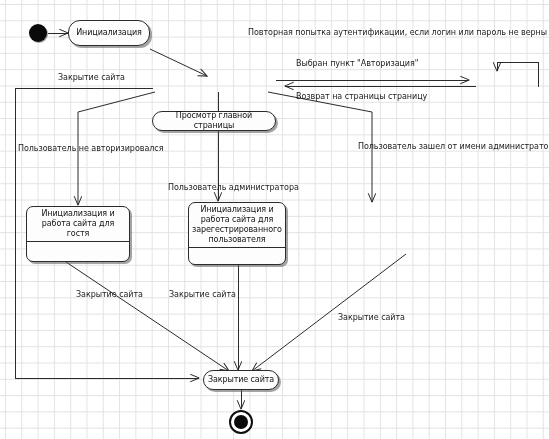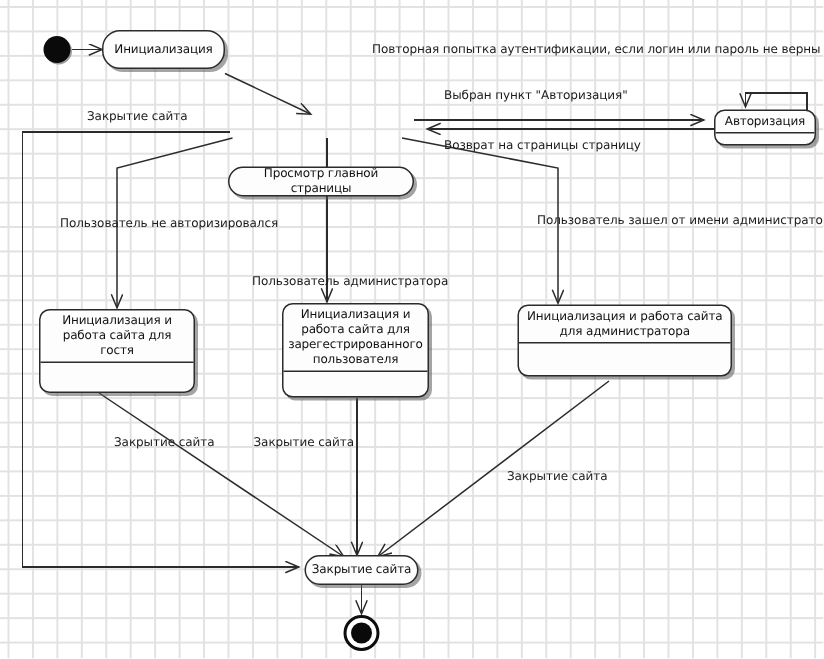--- a/index.html
+++ b/index.html
@@ -149,59 +149,50 @@
   <div class="final-state" style="left:229px; top:410px;"></div>
 
   <div class="state simple" style="left:68px; top:20px; width:82px; height:26px;">
     <div class="name">Инициализация</div>
   </div>
 
   <div class="state simple" style="left:152px; top:72px; width:124px; height:20px;margin-top:39px;">
     <div class="name">Просмотр главной страницы</div>
   </div>
 
-  <div class="state compartment" style="left:476px; top:73px; width:68px; height:24px;">
-    <div class="name">Авторизация</div>
-    <div class="body"></div>
-  </div>
 
   <div class="state compartment" style="left:26px; top:206px; width:104px; height:56px;">
     <div class="name">Инициализация и
 работа сайта для
 гостя</div>
     <div class="body"></div>
   </div>
 
   <div class="state compartment" style="left:188px; top:202px; width:98px; height:63px;">
     <div class="name">Инициализация и
 работа сайта для
 зарегестрированного
 пользователя</div>
     <div class="body"></div>
   </div>
 
-  <div class="state compartment" style="left:345px; top:203px; width:143px; height:48px;">
-    <div class="name">Инициализация и работа сайта
-для администратора</div>
-    <div class="body"></div>
-  </div>
 
   <div class="state simple" style="left:203px; top:370px; width:76px; height:20px;">
     <div class="name">Закрытие сайта</div>
   </div>
 
   <div class="edge-label" style="left:248px; top:28px;">Повторная попытка аутентификации, если логин или пароль не верны</div>
 
   <div class="edge-label" style="left:58px; top:73px;">Закрытие сайта</div>
 
   <div class="edge-label" style="left:296px; top:59px;">Выбран пункт "Авторизация"</div>
 
   <div class="edge-label" style="left:296px; top:92px;">Возврат на страницы страницу</div>
 
-  <div class="edge-label" style="left:40px; top:144px;">Пользователь не авторизировался</div>
+  <div class="edge-label" style="left:18px; top:144px;">Пользователь не авторизировался</div>
 
   <div class="edge-label" style="left:168px; top:183px;">Пользователь администратора</div>
 
   <div class="edge-label" style="left:358px; top:142px;">Пользователь зашел от имени администратора</div>
 
   <div class="edge-label" style="left:76px; top:290px;">Закрытие сайта</div>
 
   <div class="edge-label" style="left:169px; top:290px;">Закрытие сайта</div>
 
   <div class="edge-label" style="left:338px; top:313px;">Закрытие сайта</div>

